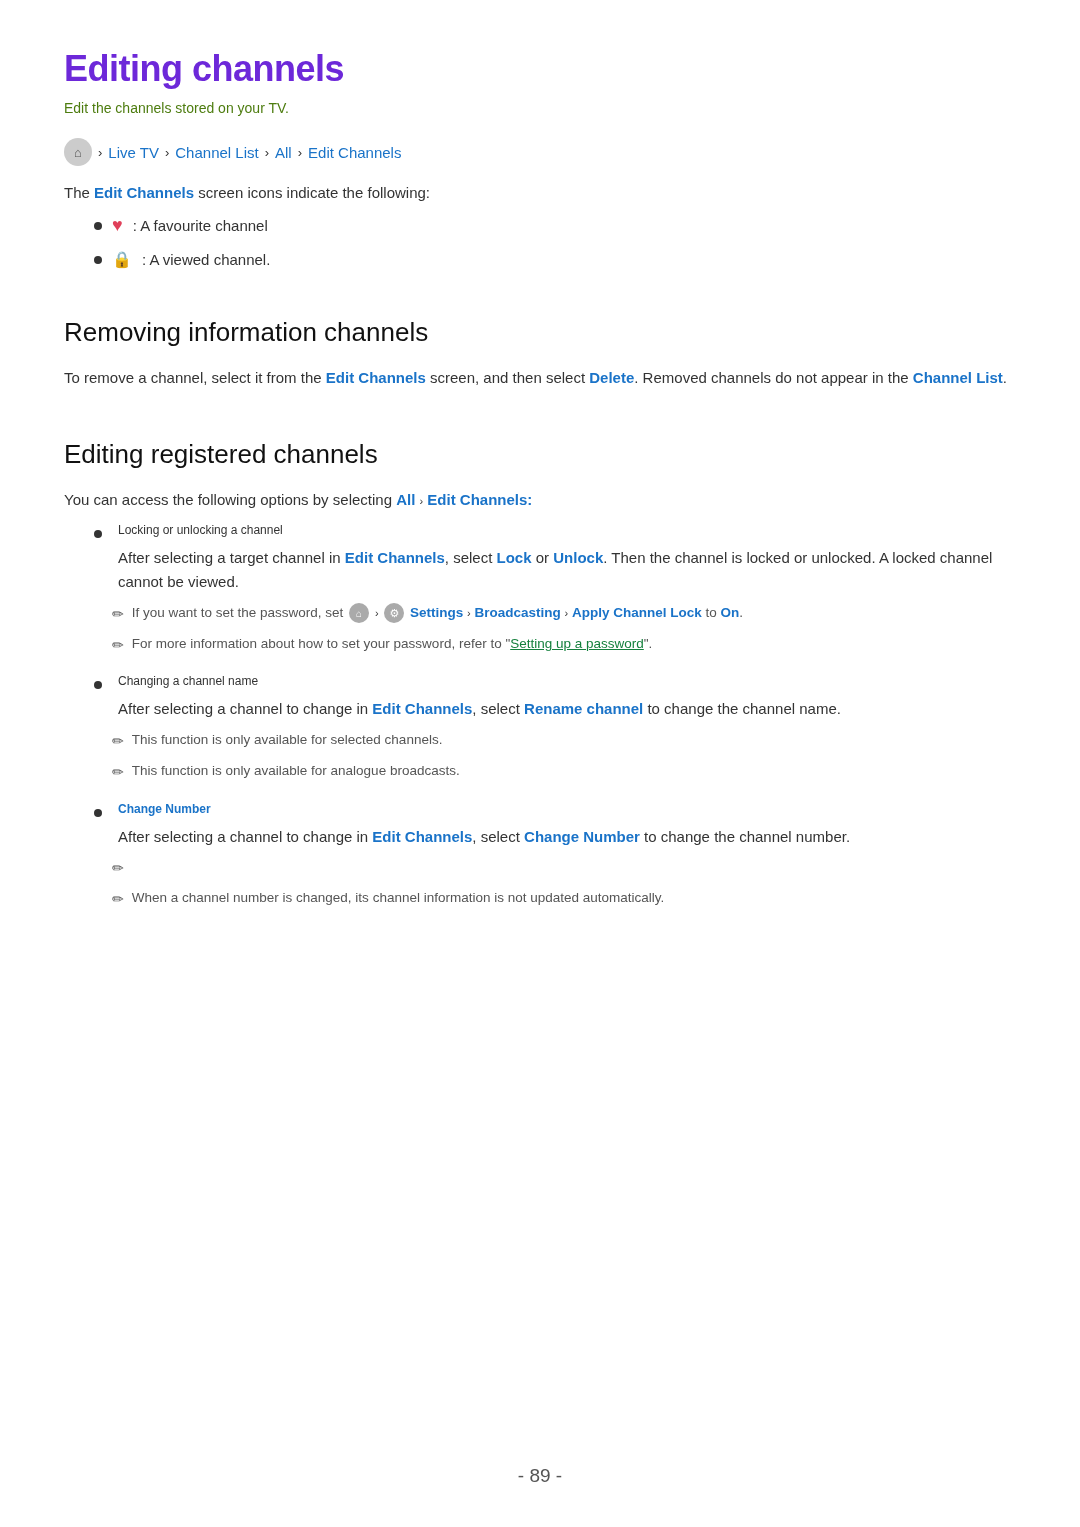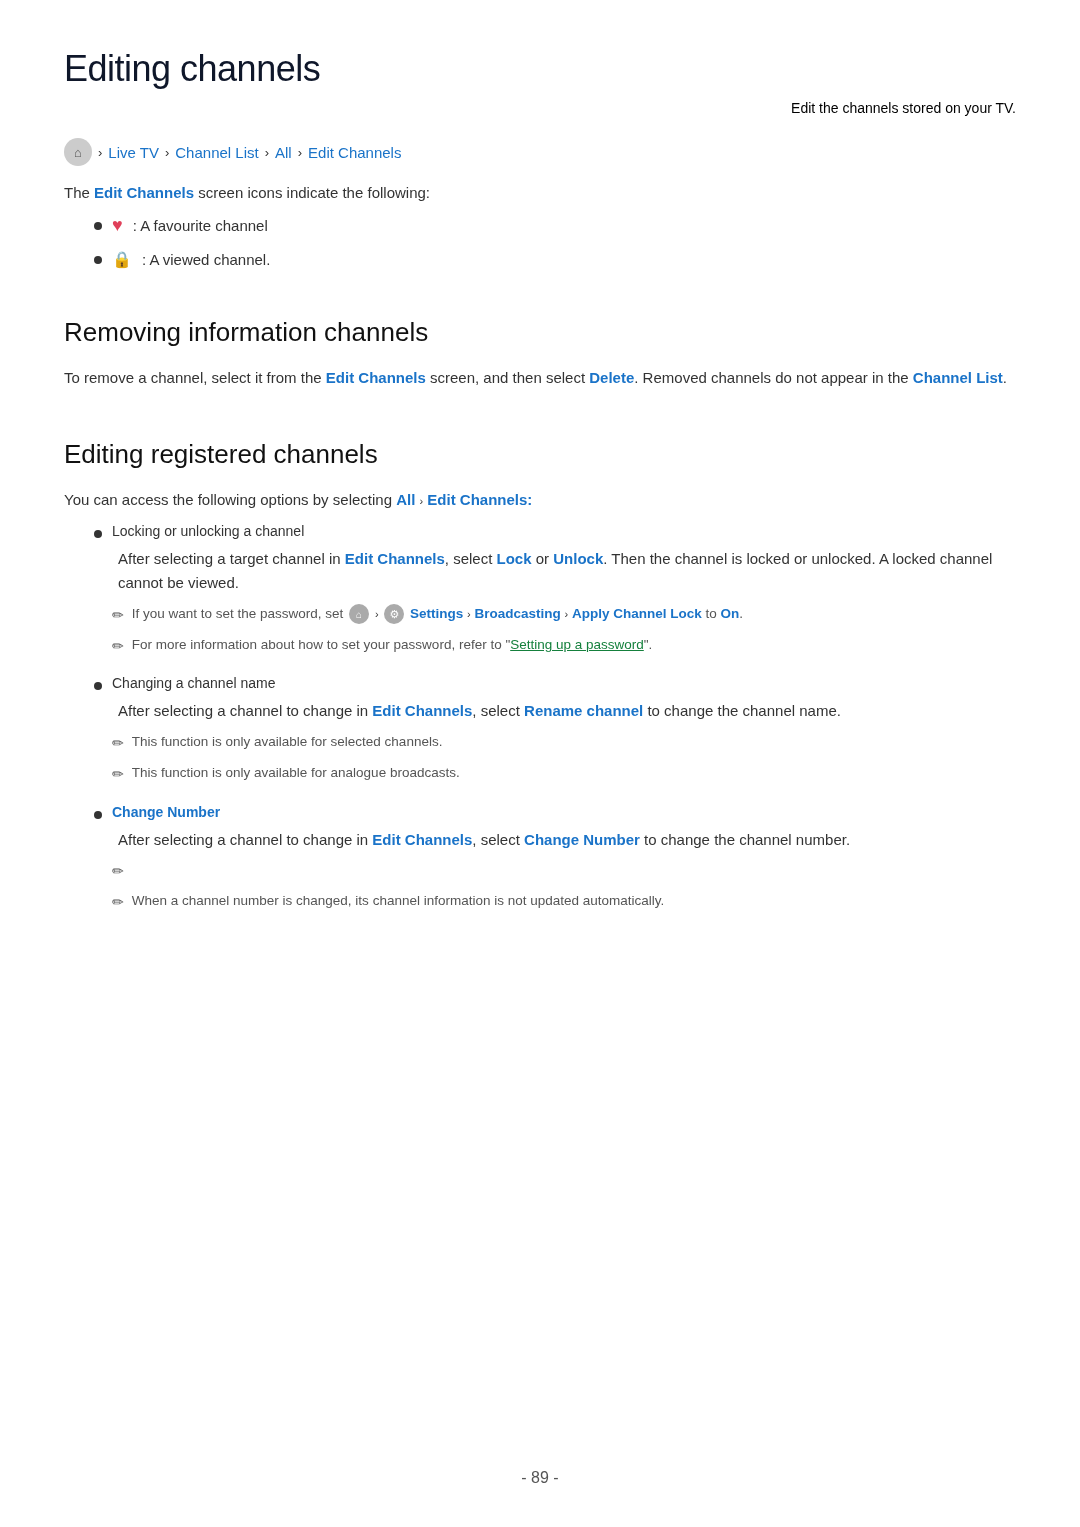--- a/index.html
+++ b/index.html
@@ -8,32 +8,31 @@
       font-family: 'Segoe UI', Arial, sans-serif;
       font-size: 15px;
       color: #333333;
       padding: 48px 64px 80px 64px;
       max-width: 1080px;
       min-height: 1527px;
       position: relative;
     }
     h1 {
       font-size: 36px;
-      font-weight: 400;
-      color: #0f172a;
+      font-weight: 700;
+      color: #6d28d9;
       margin-bottom: 10px;
       letter-spacing: -0.5px;
     }
     .subtitle {
-      color: #000000;
+      color: #4d7c0f;
       font-size: 14px;
       margin-bottom: 22px;
       text-decoration: underline;
       text-decoration-color: transparent;
-      text-align: right;
     }
     .breadcrumb {
       display: flex;
       align-items: center;
       gap: 6px;
       margin-bottom: 18px;
       font-size: 15px;
     }
     .breadcrumb .home-icon {
       display: inline-flex;
@@ -109,22 +108,22 @@
     .sub-bullet-list {
       list-style: none;
       margin: 10px 0 10px 30px;
     }
     .sub-bullet-list > li {
       margin-bottom: 18px;
     }
     .sub-bullet-list > li > .li-main {
       display: flex;
       align-items: flex-start;
-      gap: 10px;
-      font-size: 14px;
+      gap: 16px;
+      font-size: 12px;
       color: #333;
     }
     .sub-bullet-list > li > .li-detail {
       margin-top: 8px;
       margin-left: 24px;
       font-size: 15px;
       color: #333;
       line-height: 1.65;
     }
     .note-list {
@@ -180,21 +179,21 @@
     .underline-link {
       color: #15803d;
       text-decoration: underline;
     }
     .page-number {
       text-align: center;
       position: absolute;
       bottom: 40px;
       left: 0;
       right: 0;
-      font-size: 16px;
+      font-size: 19px;
       color: #555;
     }
     .change-number-link {
       color: #1a73c8;
       font-weight: 600;
     }
   </style>
 </head>
 <body>
 

